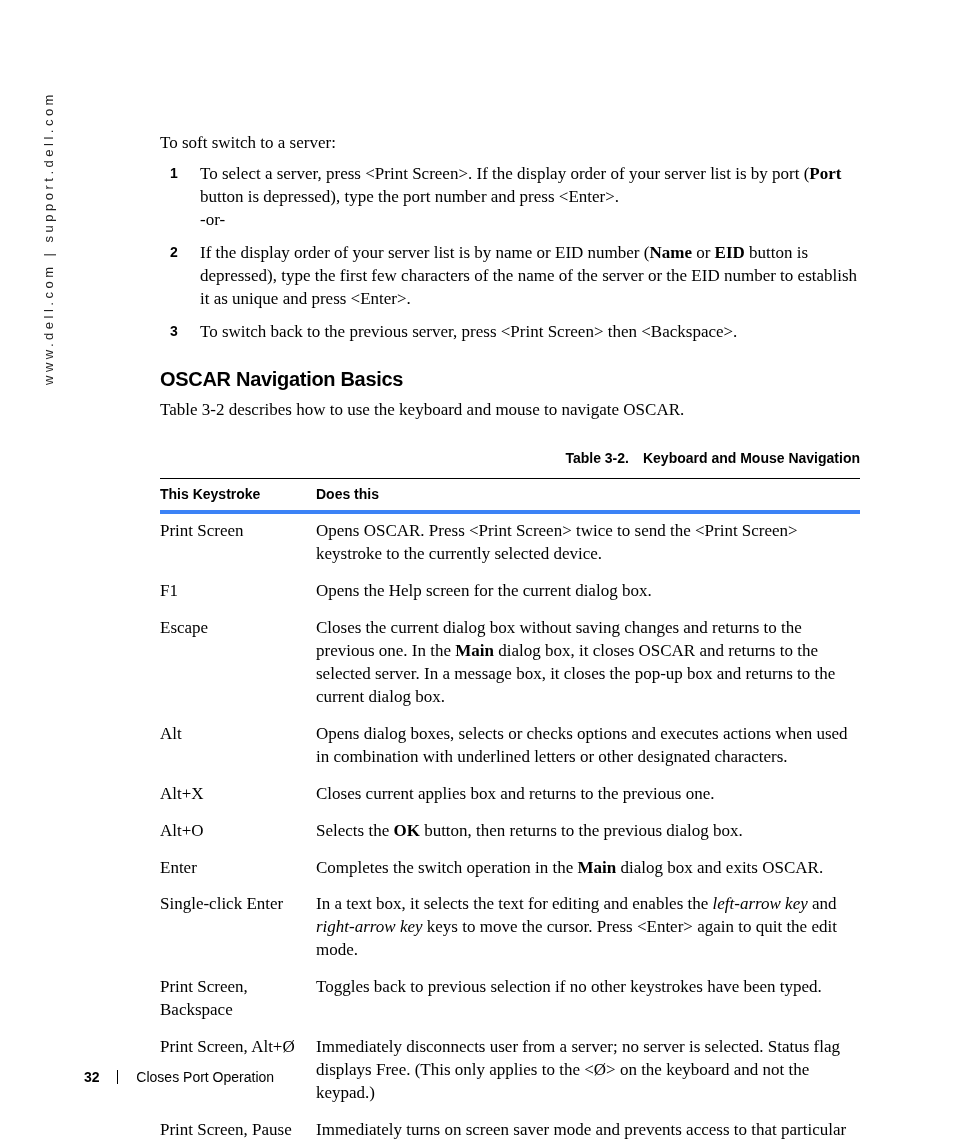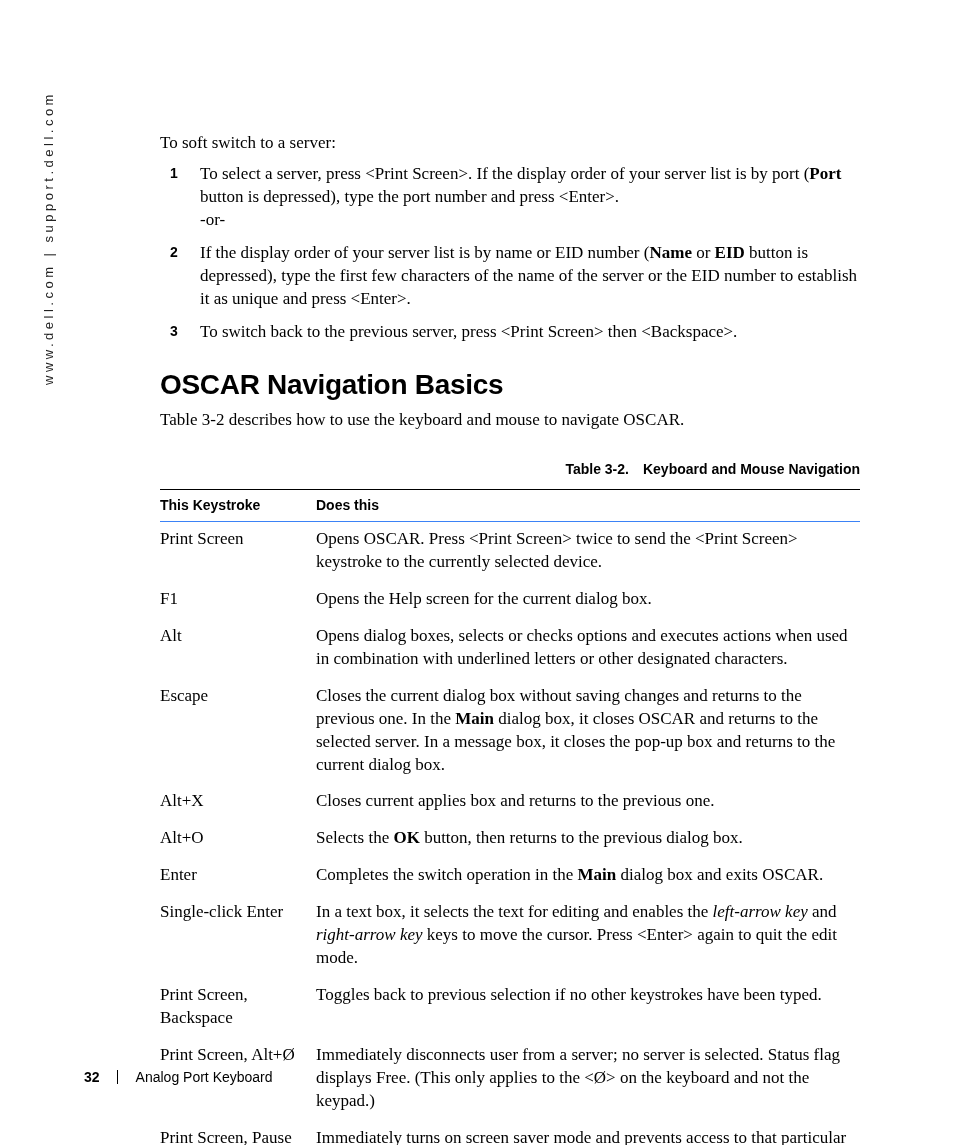--- a/index.html
+++ b/index.html
@@ -47,21 +47,21 @@
     position: absolute;
     left: 10px;
     top: 1px;
     font-family: Arial, Helvetica, sans-serif;
     font-weight: bold;
     font-size: 14px;
   }
   h2.section-title {
     font-family: Arial, Helvetica, sans-serif;
     font-weight: bold;
-    font-size: 28px;
+    font-size: 20px;
     margin: 22px 0 6px 0;
     letter-spacing: -0.3px;
   }
   .table-intro { margin: 0 0 28px 0; }
   .table-caption {
     font-family: Arial, Helvetica, sans-serif;
     font-weight: bold;
     font-size: 14px;
     margin: 0 0 10px 0;
     text-align: right;
@@ -70,21 +70,21 @@
     border-collapse: collapse;
     width: 100%;
     font-size: 17px;
   }
   table.kb thead th {
     font-family: Arial, Helvetica, sans-serif;
     font-weight: bold;
     font-size: 14px;
     text-align: left;
     border-top: 1px solid #000;
-    border-bottom: 1px solid #3b82f6;
+    border-bottom: 4px solid #3b82f6;
     padding: 6px 4px 6px 0;
     vertical-align: bottom;
   }
   table.kb tbody td {
     padding: 6px 6px 8px 0;
     vertical-align: top;
   }
   table.kb tbody td:first-child {
     width: 150px;
   }
@@ -134,26 +134,26 @@
     <tbody>
         <tr>
           <td>Print Screen</td>
           <td>Opens OSCAR. Press &lt;Print Screen&gt; twice to send the &lt;Print Screen&gt; keystroke to the currently selected device.</td>
         </tr>
         <tr>
           <td>F1</td>
           <td>Opens the Help screen for the current dialog box.</td>
         </tr>
         <tr>
+          <td>Escape</td>
+          <td>Closes the current dialog box without saving changes and returns to the previous one. In the <span class="b">Main</span> dialog box, it closes OSCAR and returns to the selected server. In a message box, it closes the pop-up box and returns to the current dialog box.</td>
+        </tr>
+        <tr>
           <td>Alt</td>
           <td>Opens dialog boxes, selects or checks options and executes actions when used in combination with underlined letters or other designated characters.</td>
-        </tr>
-        <tr>
-          <td>Escape</td>
-          <td>Closes the current dialog box without saving changes and returns to the previous one. In the <span class="b">Main</span> dialog box, it closes OSCAR and returns to the selected server. In a message box, it closes the pop-up box and returns to the current dialog box.</td>
         </tr>
         <tr>
           <td>Alt+X</td>
           <td>Closes current applies box and returns to the previous one.</td>
         </tr>
         <tr>
           <td>Alt+O</td>
           <td>Selects the <span class="b">OK</span> button, then returns to the previous dialog box.</td>
         </tr>
         <tr>
@@ -176,14 +176,14 @@
           <td>Print Screen, Pause</td>
           <td>Immediately turns on screen saver mode and prevents access to that particular console, if it is password protected.</td>
         </tr>
       </tbody>
   </table>
 </div>
 
 <div class="footer">
   <span class="pgnum">32</span>
   <span class="sep"></span>
-  <span>Analog Port Keyboard</span>
+  <span>Closes Port Operation</span>
 </div>
 
 </body></html>

